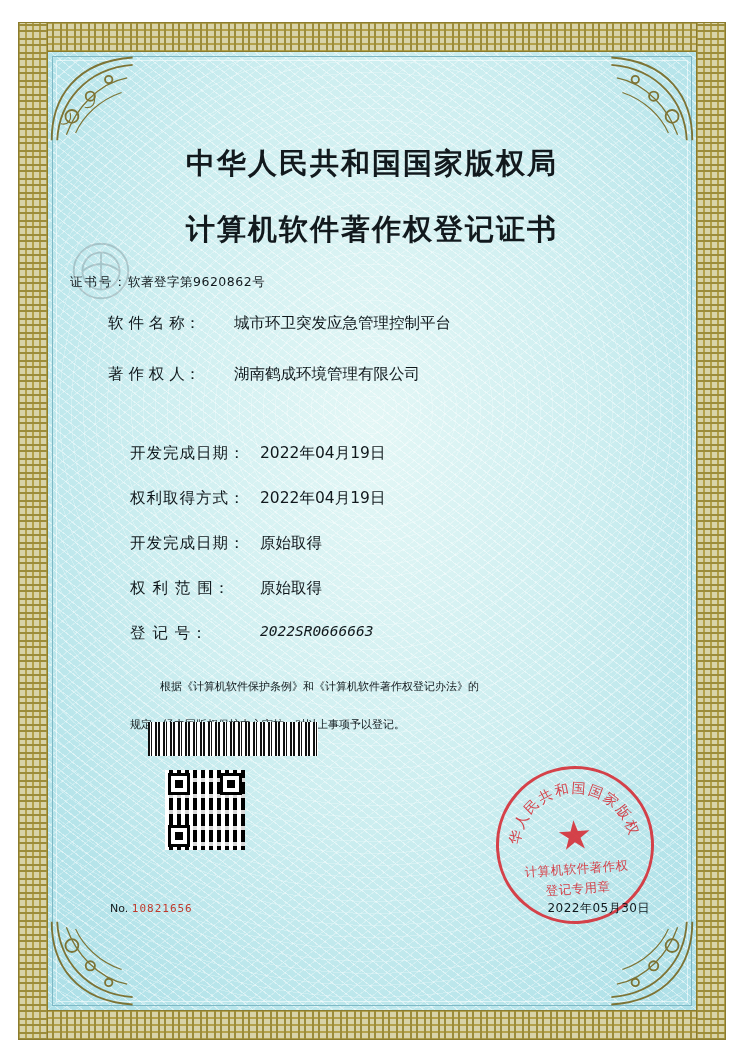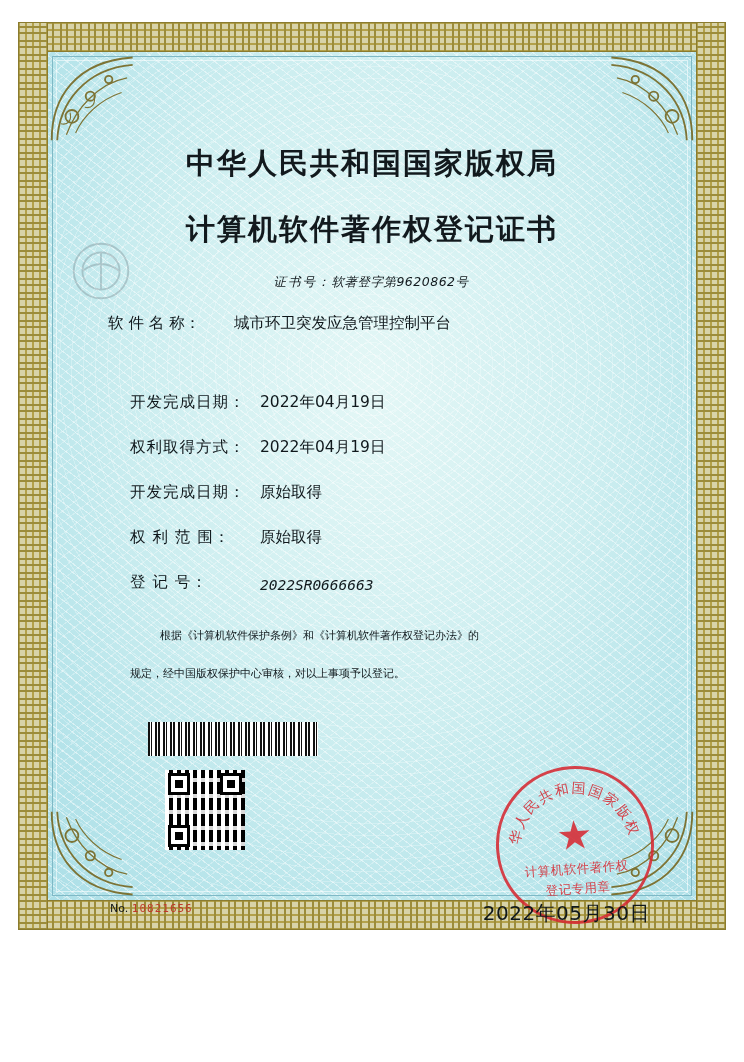--- a/index.html
+++ b/index.html
@@ -20,21 +20,21 @@
     width: 744px;
     height: 1062px;
     background: #ffffff;
   }
 
   .cert {
     position: absolute;
     left: 18px;
     top: 22px;
     width: 708px;
-    height: 908px;
+    height: 1018px;
     background:
       radial-gradient(ellipse at 50% 40%, #e4f7f6 0%, #cdeef0 45%, #b6e4ea 75%, #a9dde6 100%);
     box-shadow: inset 0 0 0 1px #8fc9d4;
     overflow: hidden;
   }
 
   
   .cert::before {
     content: "";
     position: absolute;
@@ -130,26 +130,25 @@
     font-family: "DejaVu Serif", "Liberation Serif", serif;
     font-weight: bold;
     font-size: 29px;
     letter-spacing: 2px;
     color: #12191d;
     margin-top: 26px;
   }
 
   .certno {
     margin-top: 24px;
-    text-align: center;
+    text-align: left;
     font-size: 12.5px;
     color: #12191d;
     letter-spacing: .5px;
     padding-right: 2px;
-    font-style: italic;
   }
   .certno .label { letter-spacing: 2px; }
 
   
   .emblem {
     position: absolute;
     left: 52px;
     top: 218px;
     width: 62px;
     height: 62px;
@@ -188,21 +187,21 @@
   .block-name { margin-top: 8px; }
   .block-name .fvalue .ver {
     display: block;
     font-family: "DejaVu Sans Mono", "Liberation Mono", monospace;
     font-size: 14px;
     margin-top: 8px;
   }
   .block-owner { margin-top: 30px; }
 
   .dates { margin-top: 58px; padding-left: 22px; }
-  .dates .frow { margin-bottom: 24px; align-items: flex-end; }
+  .dates .frow { margin-bottom: 24px; }
   .dates .flabel { width: 130px; flex: 0 0 130px; letter-spacing: 1px; }
 
   .statement {
     margin-top: 12px;
     padding-left: 22px;
     padding-right: 6px;
     font-size: 11px;
     line-height: 38px;
     color: #10181c;
     text-align: justify;
@@ -298,21 +297,21 @@
   }
   .serial .num {
     color: #c0392b;
     font-family: "DejaVu Sans Mono", "Liberation Mono", monospace;
     letter-spacing: 1px;
   }
   .issue-date {
     position: absolute;
     right: 76px;
     top: 878px;
-    font-size: 20px;
+    font-size: 12px;
     color: #10181c;
     letter-spacing: .5px;
   }
 </style>
 </head>
 <body>
 
 <div class="page">
   <div class="cert">
 
@@ -394,20 +393,24 @@
 
       <div class="fields">
 
         <div class="frow block-name">
           <div class="flabel">软 件 名 称：</div>
           <div class="fvalue">
             <span>城市环卫突发应急管理控制平台</span>
           </div>
         </div>
 
+        <div class="frow block-owner">
+          <div class="flabel">著 作 权 人：</div>
+          <div class="fvalue">湖南鹤成环境管理有限公司</div>
+        </div>
 
         <div class="dates">
           <div class="frow">
             <div class="flabel">开发完成日期：</div>
             <div class="fvalue">2022年04月19日</div>
           </div>
           <div class="frow">
             <div class="flabel">权利取得方式：</div>
             <div class="fvalue">2022年04月19日</div>
           </div>

